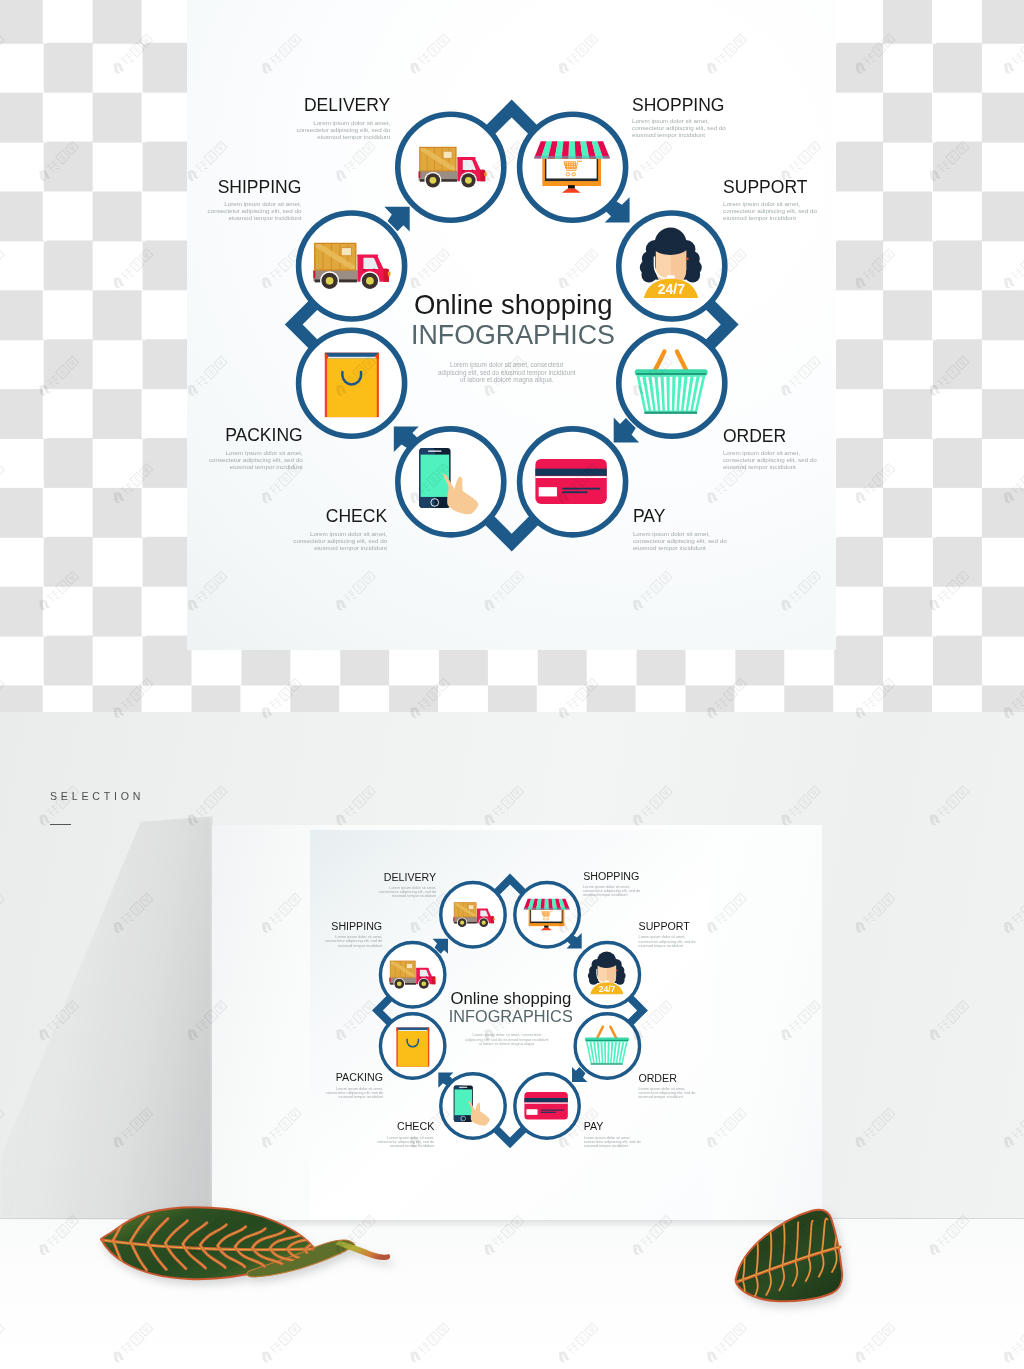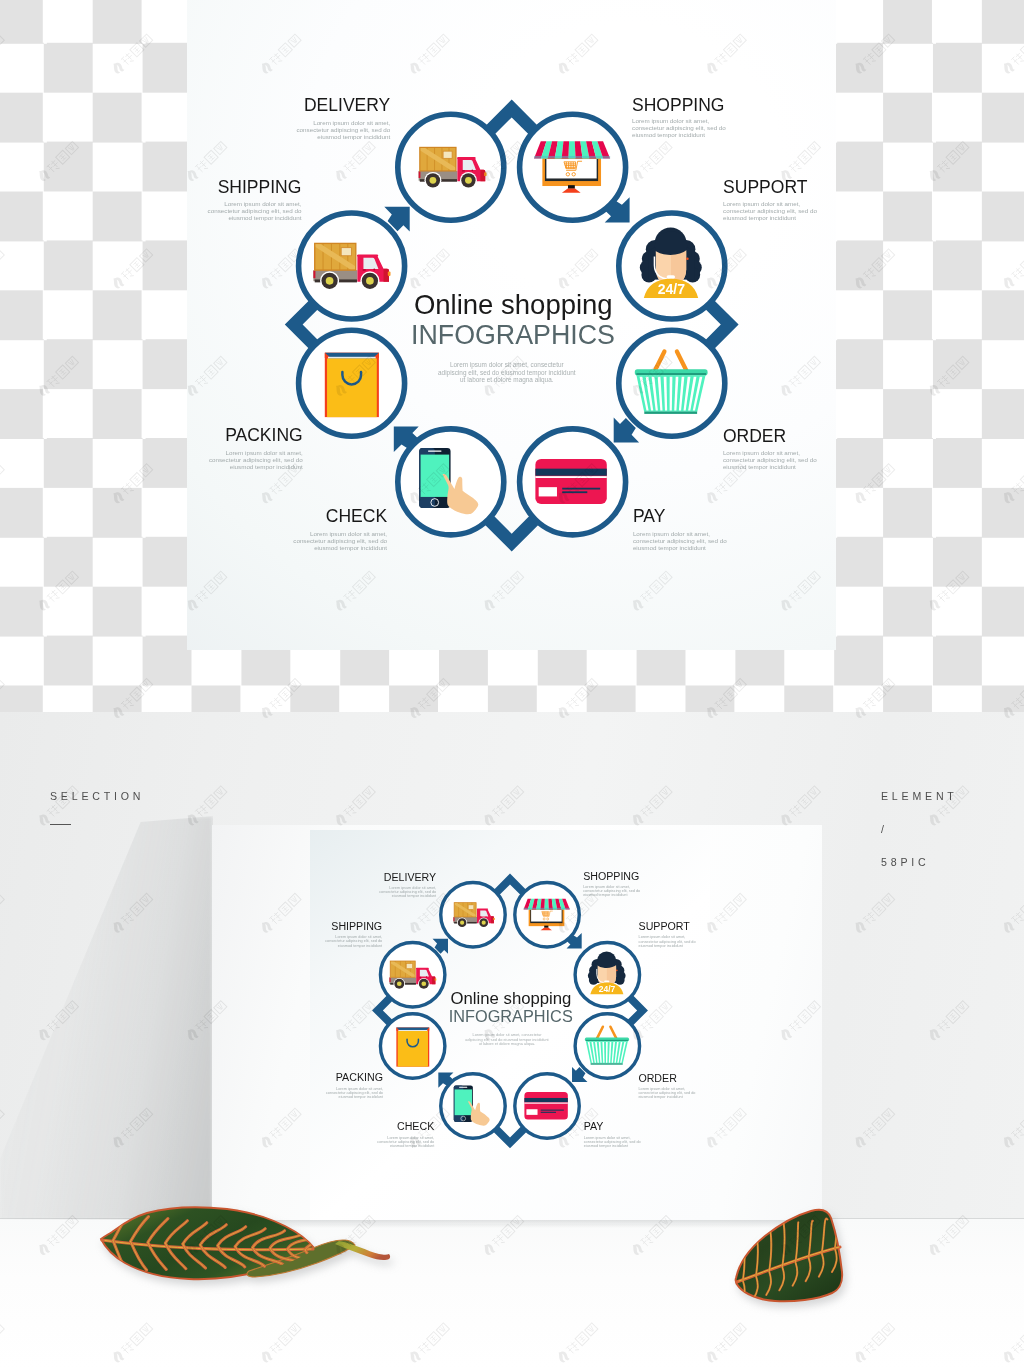--- a/index.html
+++ b/index.html
@@ -665,25 +665,20 @@
               <path d="M10.0 74.0 C13.0 52.0 12.0 36.0 7.0 22.0 M10.0 75.0 C13.0 84.0 12.0 90.0 7.0 98.0 M23.1 69.4 C26.1 47.4 25.1 31.4 21.6 20.6 M23.1 70.4 C26.1 79.4 25.1 85.4 20.1 93.4 M36.3 64.9 C39.3 42.9 38.3 26.9 36.1 19.1 M36.3 65.9 C39.3 74.9 38.3 80.9 33.3 88.9 M49.4 60.3 C52.4 38.3 51.4 22.3 50.7 17.7 M49.4 61.3 C52.4 70.3 51.4 76.3 46.4 84.3 M62.6 55.7 C65.6 33.7 64.6 17.7 65.3 16.3 M62.6 56.7 C65.6 65.7 64.6 71.7 59.6 79.7 M75.7 51.1 C78.7 29.1 77.7 13.1 79.9 14.9 M75.7 52.1 C78.7 61.1 77.7 67.1 72.7 75.1 M88.9 46.6 C91.9 24.6 90.9 8.6 94.4 13.4 M88.9 47.6 C91.9 56.6 90.9 62.6 85.9 70.6 M102.0 42.0 C105.0 20.0 104.0 4.0 109.0 12.0 M102.0 43.0 C105.0 52.0 104.0 58.0 99.0 66.0"></path>
             </g>
             <g clip-path="url(#lf2clip)" fill="none" stroke="#ddbc3b" stroke-width="0.85" opacity="0.9" stroke-linecap="round">
               <path d="M10.0 74.0 C13.0 52.0 12.0 36.0 7.0 22.0 M10.0 75.0 C13.0 84.0 12.0 90.0 7.0 98.0 M23.1 69.4 C26.1 47.4 25.1 31.4 21.6 20.6 M23.1 70.4 C26.1 79.4 25.1 85.4 20.1 93.4 M36.3 64.9 C39.3 42.9 38.3 26.9 36.1 19.1 M36.3 65.9 C39.3 74.9 38.3 80.9 33.3 88.9 M49.4 60.3 C52.4 38.3 51.4 22.3 50.7 17.7 M49.4 61.3 C52.4 70.3 51.4 76.3 46.4 84.3 M62.6 55.7 C65.6 33.7 64.6 17.7 65.3 16.3 M62.6 56.7 C65.6 65.7 64.6 71.7 59.6 79.7 M75.7 51.1 C78.7 29.1 77.7 13.1 79.9 14.9 M75.7 52.1 C78.7 61.1 77.7 67.1 72.7 75.1 M88.9 46.6 C91.9 24.6 90.9 8.6 94.4 13.4 M88.9 47.6 C91.9 56.6 90.9 62.6 85.9 70.6 M102.0 42.0 C105.0 20.0 104.0 4.0 109.0 12.0 M102.0 43.0 C105.0 52.0 104.0 58.0 99.0 66.0"></path>
             </g>
           </svg></div>
       <div class="caption-left">
         <div class="cap-text">SELECTION</div>
         <div class="cap-rule"></div>
       </div>
-      <div class="caption-right">
-        <div class="cap-text">ELEMENT</div>
-        <div class="cap-text">/</div>
-        <div class="cap-text">58PIC</div>
-      </div>
     </div>
   </div>
   <svg class="wmlayer" width="1024" height="1369" viewBox="0 0 1024 1369" xmlns="http://www.w3.org/2000/svg">
     <defs>
       <g id="wmmark" color="#000" opacity="0.075">
           <g transform="translate(0 0)">
             <path d="M7.5 -1 c-1.6 3.2 -4.6 5.4 -6.4 8.2 c-2 3.1 -1.8 6.6 0.6 8.6 c1.2 1 2.6 1.2 3.4 0.6 c-1.6 -1.8 -1.2 -4.2 0.6 -6.2 c1.8 -2 3.4 -3.8 4.2 -6 c1.1 2.2 0.4 4.6 -0.9 6.6 c-1.5 2.3 -2.1 4.7 -0.7 6.6 c1.2 1.6 3.4 1.9 4.8 0.7 c-1.3 -1.4 -1.1 -3.3 0.2 -5.1 c2.2 -3 2.6 -6.6 0.5 -9.8 C11.9 1.2 9.6 0.6 7.5 -1 Z" fill="currentColor"></path>
             <path d="M20.5 3 h7 M20.5 9 h7 M23.5 3 v14" stroke="currentColor" stroke-width="1.5" fill="none"></path>
             <path d="M29.0 5 h9 M29.0 10 h9 M33.0 2 v13 M29.0 15 l5 4" stroke="currentColor" stroke-width="1.5" fill="none"></path>
             <rect x="42.0" y="2" width="16" height="16" stroke="currentColor" stroke-width="1.6" fill="none"></rect>

